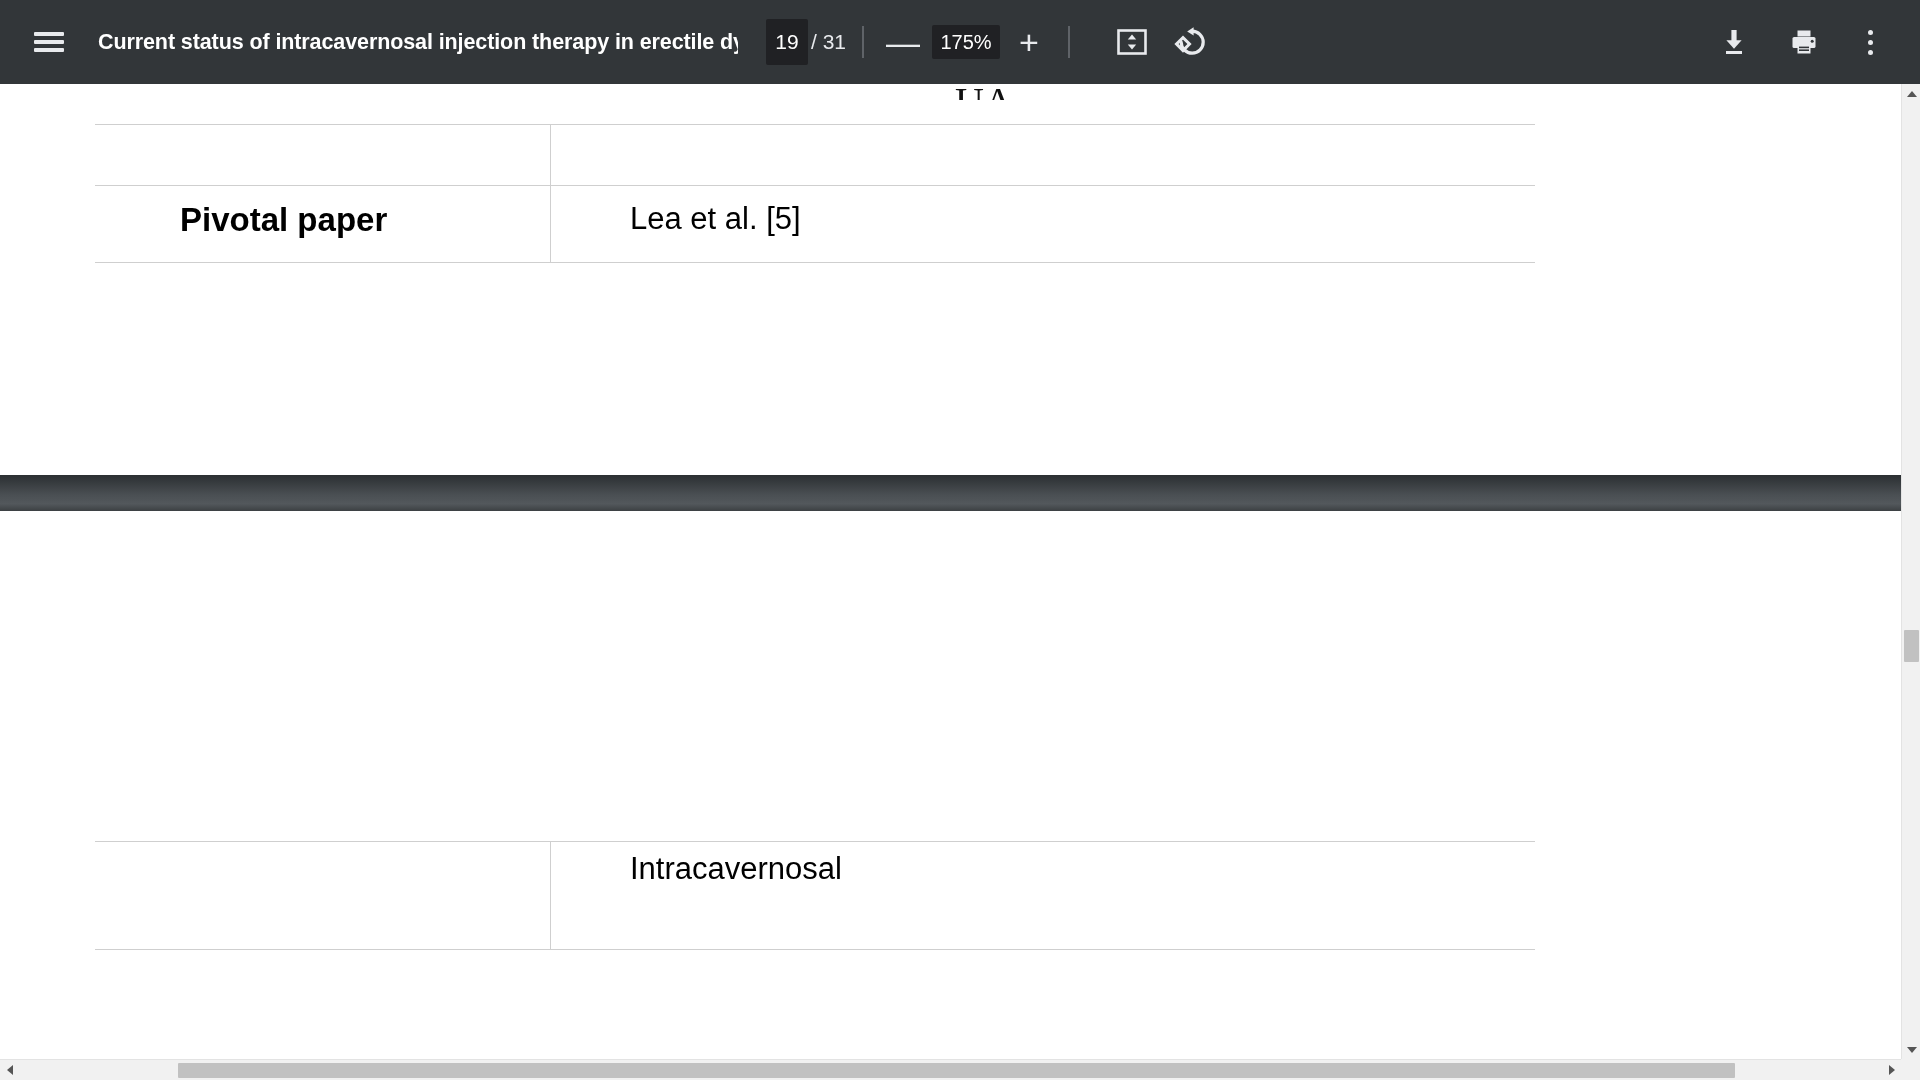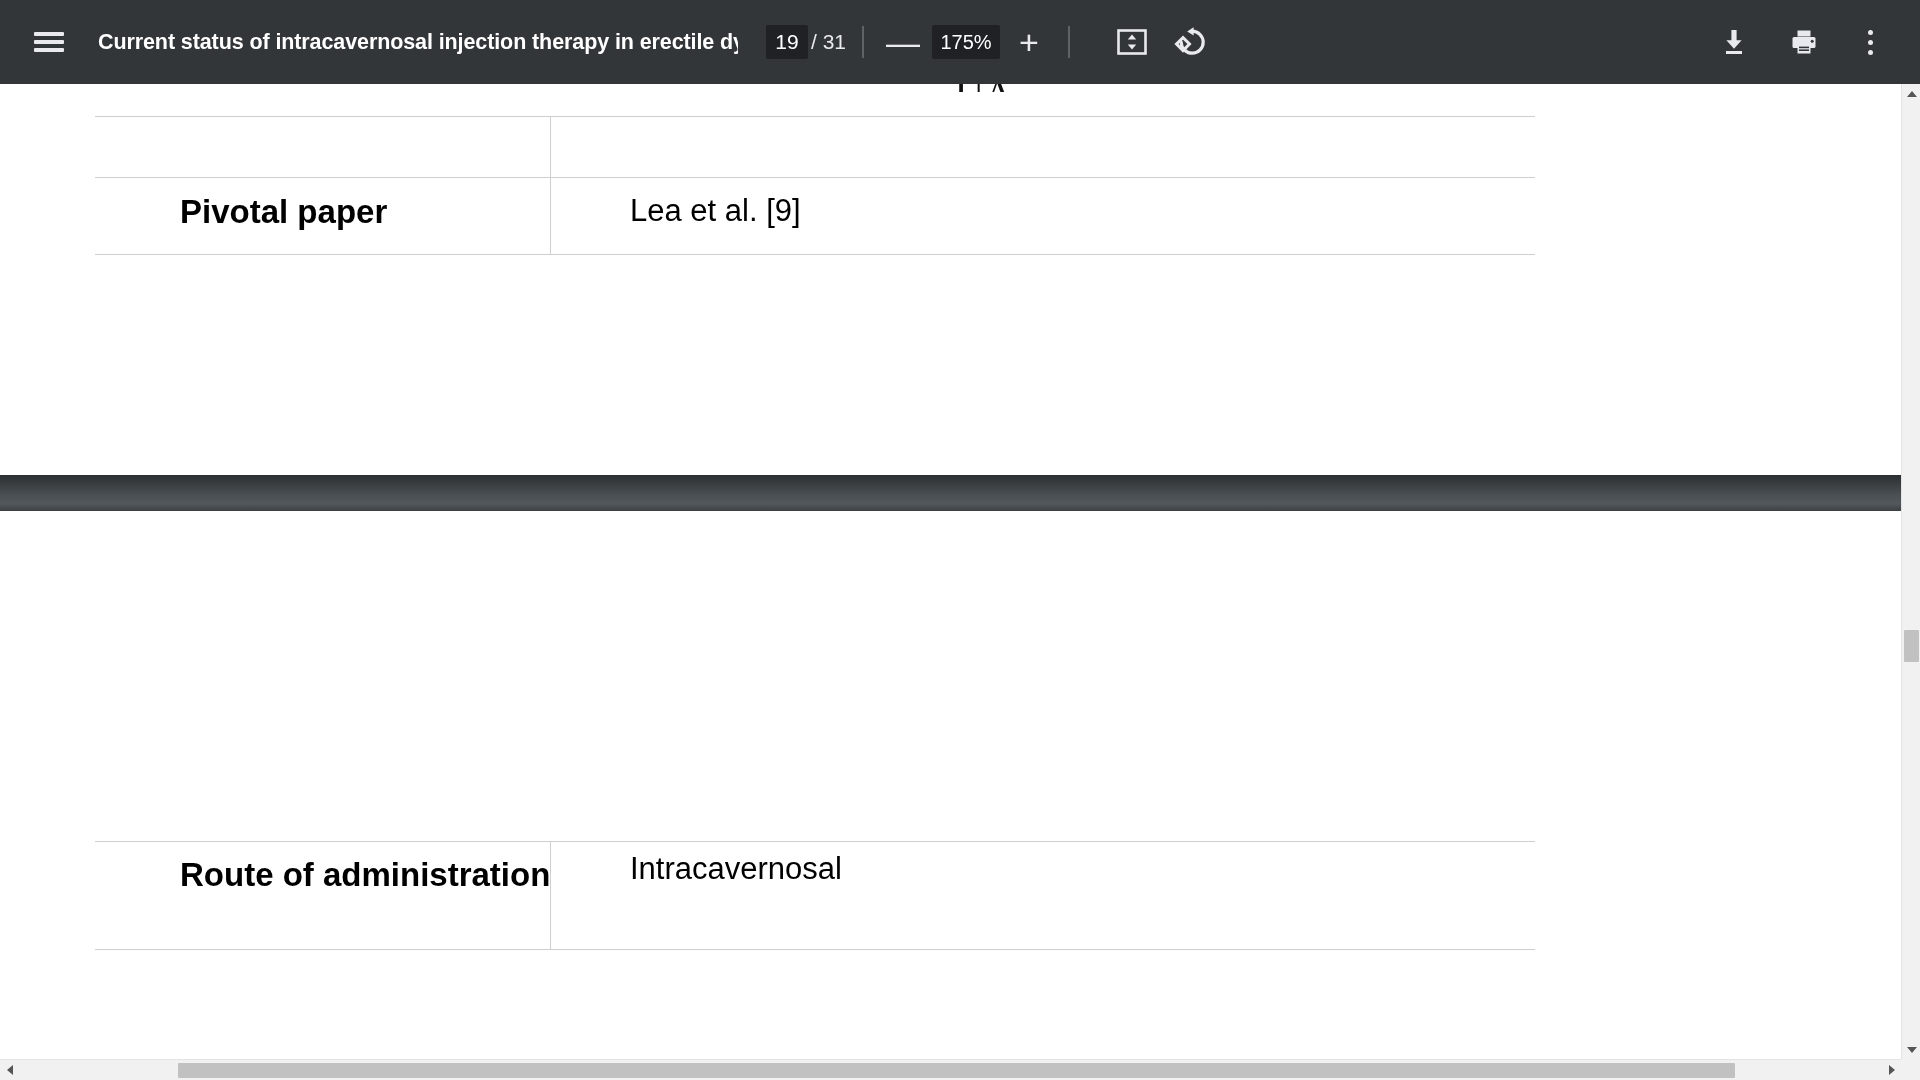--- a/index.html
+++ b/index.html
@@ -37,21 +37,21 @@
     letter-spacing:-0.1px;
   }
   .tb-sep{
     width:2px; height:32px; background:#5f6368;
     margin:0 16px; flex:none;
   }
   #page-group{
     display:flex; align-items:center; margin-left:28px; flex:none;
   }
   #page-input{
-    width:42px; height:34px;
+    width:42px; height:46px;
     background:#202124; border:none; outline:none;
     color:#ffffff; font-size:21px;
     font-family:"Liberation Sans", sans-serif;
     text-align:center; border-radius:2px;
   }
   #page-total{
     font-size:21px; color:#e8eaed; margin-left:3px; white-space:nowrap;
   }
   #zoom-group{ display:flex; align-items:center; flex:none; }
   .zoom-sign{
@@ -82,21 +82,21 @@
   #viewer{
     position:absolute; top:84px; left:0;
     width:1901px; height:975px;
     background:#ffffff;
     overflow:hidden;
   }
   .pdf-page{
     position:absolute; left:0; width:1901px;
     background:#ffffff;
   }
-  #page-a{ top:4px; height:391px; }
+  #page-a{ top:12px; height:391px; }
   #page-gap{
     position:absolute; left:0; top:391px;
     width:1901px; height:36px;
     background:linear-gradient(180deg,#2b2f32 0%,#4a4f53 55%,#53585c 80%,#3c4043 100%);
   }
   #page-b{ top:427px; height:548px; }
   .cell-label{
     font-weight:bold;
     font-size:33px;
     line-height:1.18;
@@ -253,33 +253,32 @@
   <div class="pdf-page" id="page-a">
 
     <div id="clipped-text">UA</div>
 
     <div class="hline" style="top:28px;"></div>
     <div class="hline" style="top:89px;"></div>
     <div class="hline" style="top:166px;"></div>
     <div class="vline" style="left:550px; top:28px; height:138px;"></div>
 
     <div class="cell-label" id="lbl-pivotal">Pivotal paper</div>
-    <div class="cell-value" id="val-pivotal">Lea et al. [9]</div>
+    <div class="cell-value" id="val-pivotal">Lea et al. [5]</div>
 
     <div id="classification">rmation Classification: General</div>
   </div>
 
   <div id="page-gap"></div>
 
   <div class="pdf-page" id="page-b">
     <div class="hline" style="top:330px;"></div>
     <div class="hline" style="top:438px;"></div>
     <div class="vline" style="left:550px; top:330px; height:108px;"></div>
 
-    <div class="cell-label" style="position:absolute; left:180px; top:345px; width:400px;">Route of administration</div>
     <div class="cell-value" style="position:absolute; left:630px; top:340px;">Intracavernosal</div>
   </div>
 </div>
 
 <div id="vscroll">
   <div class="arrow" id="v-up">
     <span class="tri tri-up"></span>
   </div>
   <div id="v-thumb"></div>
   <div class="arrow" id="v-down">

